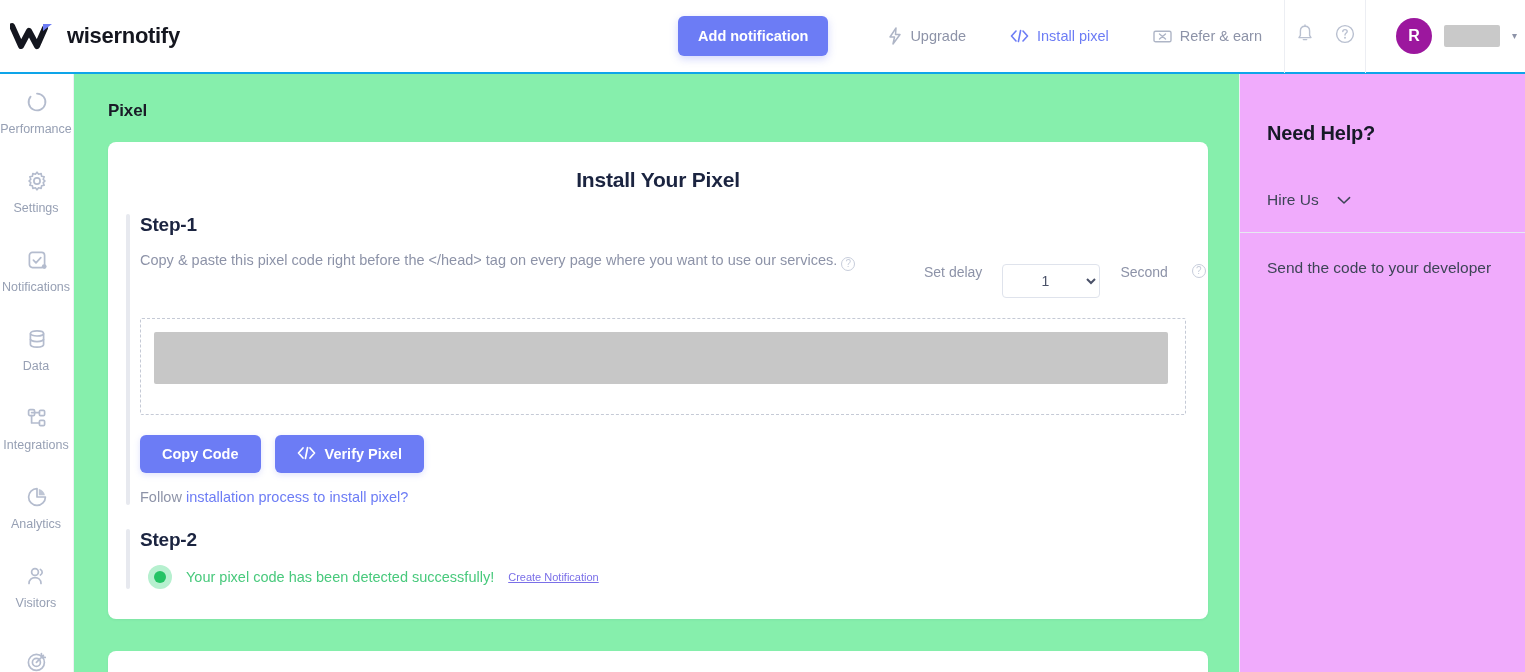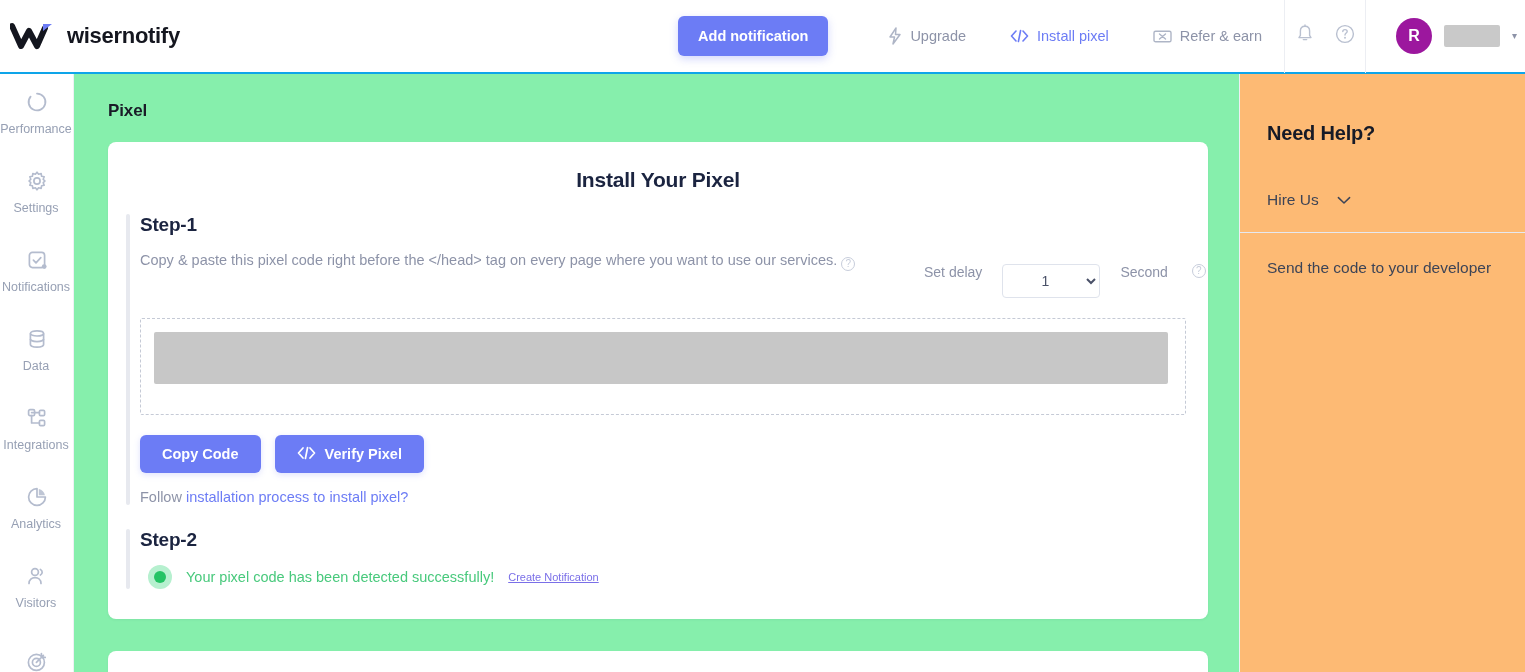--- a/index.html
+++ b/index.html
@@ -199,21 +199,21 @@
     width: 1100px; height: 60px;
     background: #fff; border-radius: 8px;
     box-shadow: 0 1px 3px rgba(25,35,70,0.055);
     margin: 32px 0 0 34px;
   }
 
   
   .help-panel {
     position: absolute; top: 74px; left: 1239px;
     width: 286px; height: 598px;
-    background: #fdba74;
+    background: #f0abfc;
     border-left: 1px solid #edeff4;
     padding: 48px 0 16px 27px;
   }
   .help-title { font-size: 20px; font-weight: 700; color: #161a27; letter-spacing: -0.2px; }
   .hire-row {
     display: flex; align-items: center; gap: 18px;
     margin-top: 46px; cursor: pointer;
   }
   .hire-label { font-size: 15.5px; color: #3d4456; }
   .help-divider { width: 286px; height: 1px; background: #e6e9f0; margin: 23px 0 0 -27px; }

